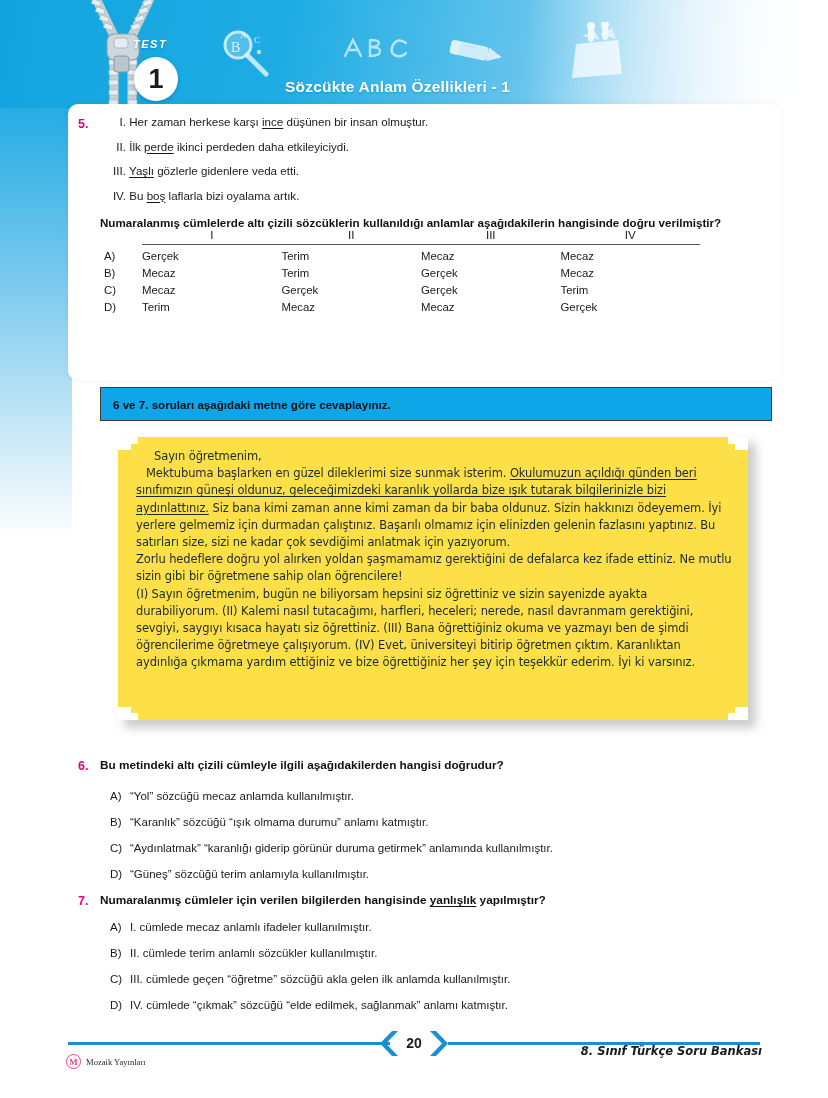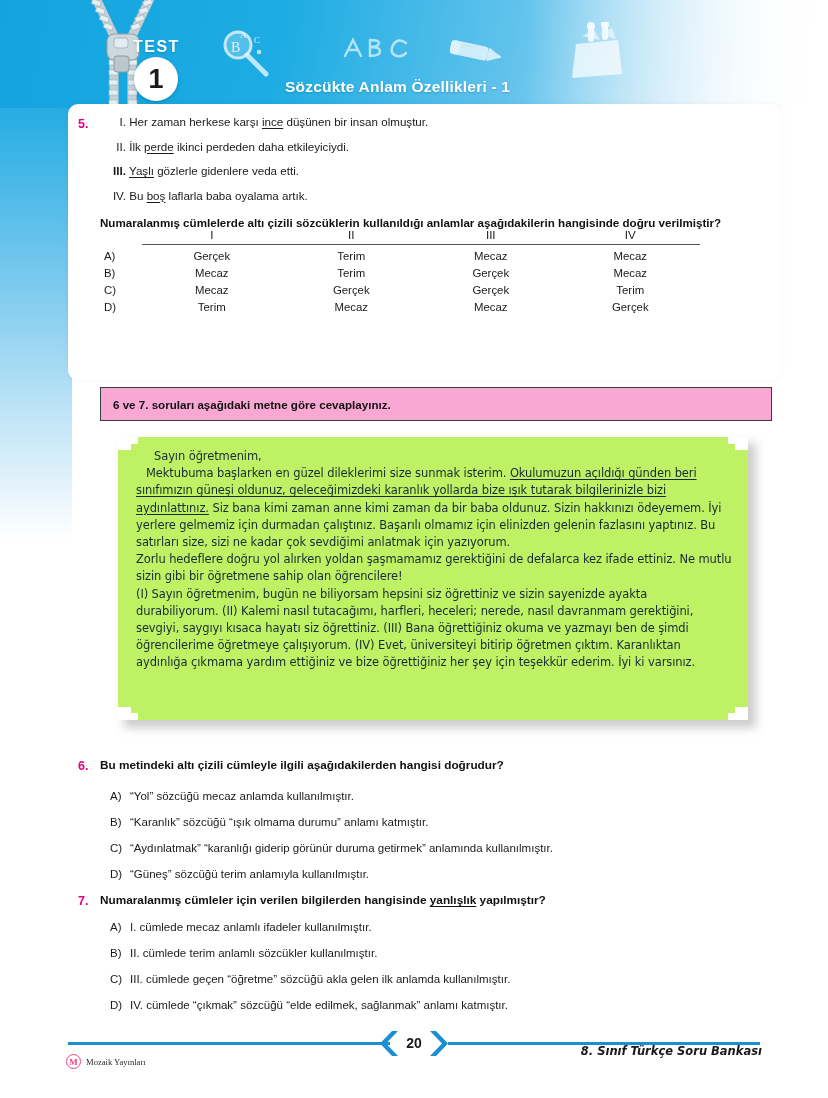--- a/index.html
+++ b/index.html
@@ -28,21 +28,22 @@
     position: absolute; right: 0; top: 0; width: 300px; height: 108px;
     background: linear-gradient(to right, rgba(255,255,255,0) 0%, rgba(255,255,255,0.92) 82%, #fff 100%);
   }
 
   
   .zipper { position: absolute; left: 62px; top: -10px; width: 120px; height: 120px; }
 
   
   .test-word {
     position: absolute; left: 133px; top: 38px;
-    color: #ffffff; font-weight: bold; font-size: 16px; letter-spacing: 1.5px;
+    color: #ffffff; font-weight: bold; font-size: 11px; letter-spacing: 1.5px;
+    font-style: italic;
     text-shadow: 0 1px 2px rgba(0,70,110,.35);
   }
   .test-circle {
     position: absolute; left: 134px; top: 57px;
     width: 44px; height: 44px; border-radius: 50%;
     background: #ffffff;
     box-shadow: 0 2px 4px rgba(0,60,100,.25);
     display: flex; align-items: center; justify-content: center;
   }
   .test-circle span {
@@ -82,41 +83,41 @@
   }
 
   
   .matrix { position: absolute; left: 100px; top: 228px; width: 600px; z-index: 4; }
   .matrix table { border-collapse: collapse; width: 100%; }
   .matrix td, .matrix th { font-size: 11.4px; color: #1a1a1a; font-weight: normal; }
   .mhead td { text-align: center; padding-bottom: 3px; font-size: 11.6px; }
   .mrule td { padding: 0; }
   .mrule .rl { border-top: 1.3px solid #555; height: 1px; }
   .mopt { width: 42px; text-align: left; padding-left: 4px; padding-top: 5px; font-size: 11.6px;}
-  .mcell { text-align: center; padding-top: 5px; }
+  .mcell { padding-top: 5px; }
 
   
   .directive {
     position: absolute; left: 100px; top: 387px; width: 672px; height: 34px;
-    border: 1.2px solid #3b3b3b; background: #f9a8d4; z-index: 4;
+    border: 1.2px solid #3b3b3b; background: #0ea5e9; z-index: 4;
     display: flex; align-items: center;
   }
   .directive span {
     font-size: 11.6px; font-weight: bold; color: #111; padding-left: 12px;
   }
 
   
   .letter-wrap { position: absolute; left: 118px; top: 437px; width: 638px; height: 291px; z-index: 4; }
   .letter-shadow {
     position: absolute; left: 6px; top: 6px; width: 632px; height: 285px;
     background: rgba(90,90,90,.30); filter: blur(5px);
   }
   .letter {
     position: absolute; left: 0; top: 0; width: 630px; height: 283px;
-    background: #bef264;
+    background: #fde047;
     padding: 11px 16px 10px 18px;
   }
   .letter p {
     font-family: "DejaVu Sans", sans-serif;
     font-size: 11.5px; line-height: 17.2px; color: #1a2a33;
     letter-spacing: -.1px;
   }
   .letter .indent { text-indent: 18px; }
   .letter .uu { text-decoration: underline; text-underline-offset: 2px; }
 
@@ -258,26 +259,26 @@
       <div style="margin-left:28px;">
         <div class="roman-line" style="margin-bottom:13px;">
           <span class="roman-label" style="width:20px;">I.</span>
           <span>Her zaman herkese karşı </span><span class="u">ince</span><span> düşünen bir insan olmuştur.</span>
         </div>
         <div class="roman-line" style="margin-bottom:13px;">
           <span class="roman-label" style="width:20px;">II.</span>
           <span>İlk </span><span class="u">perde</span><span> ikinci perdeden daha etkileyiciydi.</span>
         </div>
         <div class="roman-line" style="margin-bottom:13px;">
-          <span class="roman-label" style="width:20px;font-weight:bold;">III.</span>
+          <span class="roman-label" style="width:20px;">III.</span>
           <span></span><span class="u">Yaşlı</span><span> gözlerle gidenlere veda etti.</span>
         </div>
         <div class="roman-line" style="margin-bottom:15px;">
           <span class="roman-label" style="width:20px;">IV.</span>
-          <span>Bu </span><span class="u">boş</span><span> laflarla baba oyalama artık.</span>
+          <span>Bu </span><span class="u">boş</span><span> laflarla bizi oyalama artık.</span>
         </div>
       </div>
 
       <div class="q-stem" style="margin-left:22px;">Numaralanmış cümlelerde altı çizili sözcüklerin kullanıldığı anlamlar aşağıdakilerin hangisinde doğru verilmiştir?</div>
     </div>
   </div>
 
   <div class="matrix">
     <table>
       <tbody>

